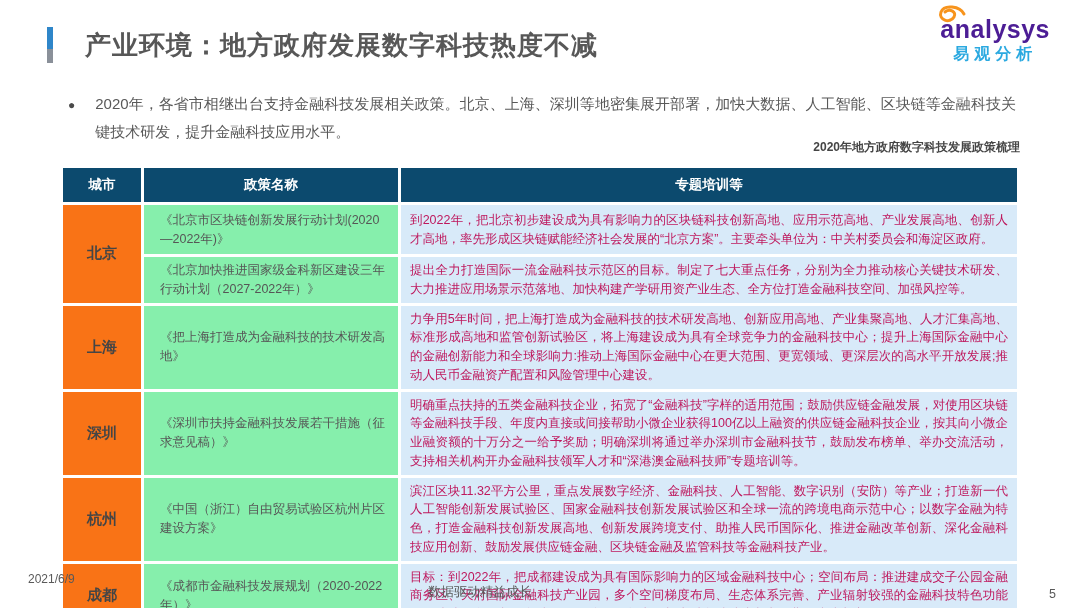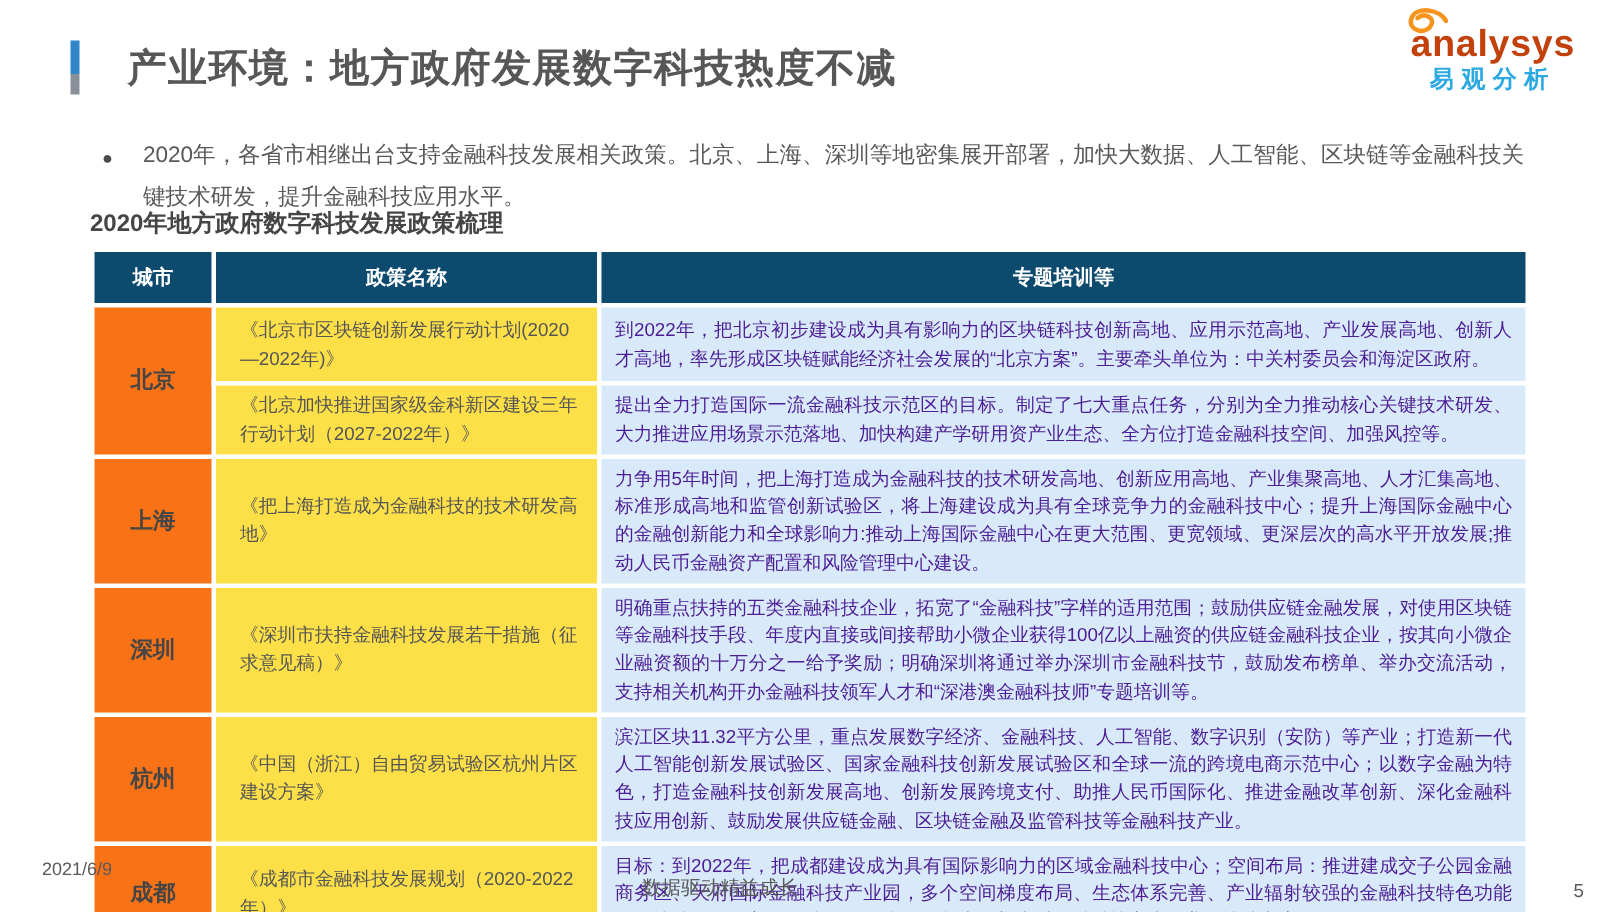--- a/index.html
+++ b/index.html
@@ -10,41 +10,41 @@
     color:#595959;
   }
   
   .title-row { position:absolute; top:27px; left:47px; display:flex; align-items:center;gap:21px; }
   .title-bar { width:6px; height:36px; margin-right:11px;
                background:linear-gradient(to bottom,#2f86c9 0%,#2f86c9 62%,#8a9099 62%,#8a9099 100%); }
   .page-title { margin:0; font-size:26px; font-weight:bold; color:#575757; letter-spacing:1px; }
   .logo { position:absolute; top:16px; right:30px; text-align:center; line-height:1.1; }
   .logo-top { position:relative; display:inline-block; }
   .logo-swirl { position:absolute; left:-6px; top:-12px; }
-  .logo-name { color:#c2410c; font-size:25px; font-weight:bold; letter-spacing:0.5px; }
+  .logo-name { color:#4c1d95; font-size:25px; font-weight:bold; letter-spacing:0.5px; }
   .logo-cn  { color:#2ba9e0; font-size:16px; font-weight:bold; letter-spacing:5px; margin-top:1px; }
   
   .intro { position:absolute; top:90px; left:68px; width:948px; font-size:15px; line-height:1.85; color:#595959; display:flex; }
   .bullet-dot { flex:0 0 auto; font-size:12px; margin:4px 20px 0 0; color:#4a4a4a; }
   .intro-text { text-align:justify; }
   
-  .table-title { position:absolute; top:139px; left:60px; width:960px; text-align:left;
-                 font-size:16px; font-weight:bold; color:#454545; }
+  .table-title { position:absolute; top:139px; left:60px; width:960px; text-align:right;
+                 font-size:12px; font-weight:bold; color:#454545; }
   table.policy-table { position:absolute; top:165px; left:60px; width:960px;
                        border-collapse:collapse; table-layout:fixed; }
   .policy-table th {
     background:#0c4a6e; color:#ffffff; font-size:13.5px; font-weight:bold;
     height:34px; border:3px solid #ffffff; text-align:center; padding:0;
   }
   .policy-table td { border:3px solid #ffffff; vertical-align:middle; }
   td.city-cell { background:#f97316; width:72px; text-align:center;
                  font-size:15px; font-weight:bold; color:#454545; }
-  td.policy-cell { background:#fde047; width:248px; font-size:12.5px; line-height:1.5;
+  td.policy-cell { background:#86efac; width:248px; font-size:12.5px; line-height:1.5;
                    color:#565656; padding:4px 10px 4px 16px; }
-  td.points-cell { background:#d8eaf9; font-size:12.5px; line-height:1.5; color:#4c1d95;
+  td.points-cell { background:#d8eaf9; font-size:12.5px; line-height:1.5; color:#be185d;
                    padding:4px 9px; text-align:justify; }
   tr.r1 { height:52px; } tr.r2 { height:48px; } tr.r3 { height:68px; }
   tr.r4 { height:78px; } tr.r5 { height:68px; } tr.r6 { height:56px; }
   
   .watermark { position:absolute; top:300px; left:430px; font-size:96px; font-weight:bold;
                color:rgba(43,169,224,0.06); letter-spacing:10px; pointer-events:none; white-space:nowrap; }
   
   .footer-date { position:absolute; left:28px; bottom:22px; font-size:12px; color:#595959; }
   .footer-slogan { position:absolute; left:0; bottom:7px; width:960px; text-align:center;
                    font-size:13px; color:#595959; }

